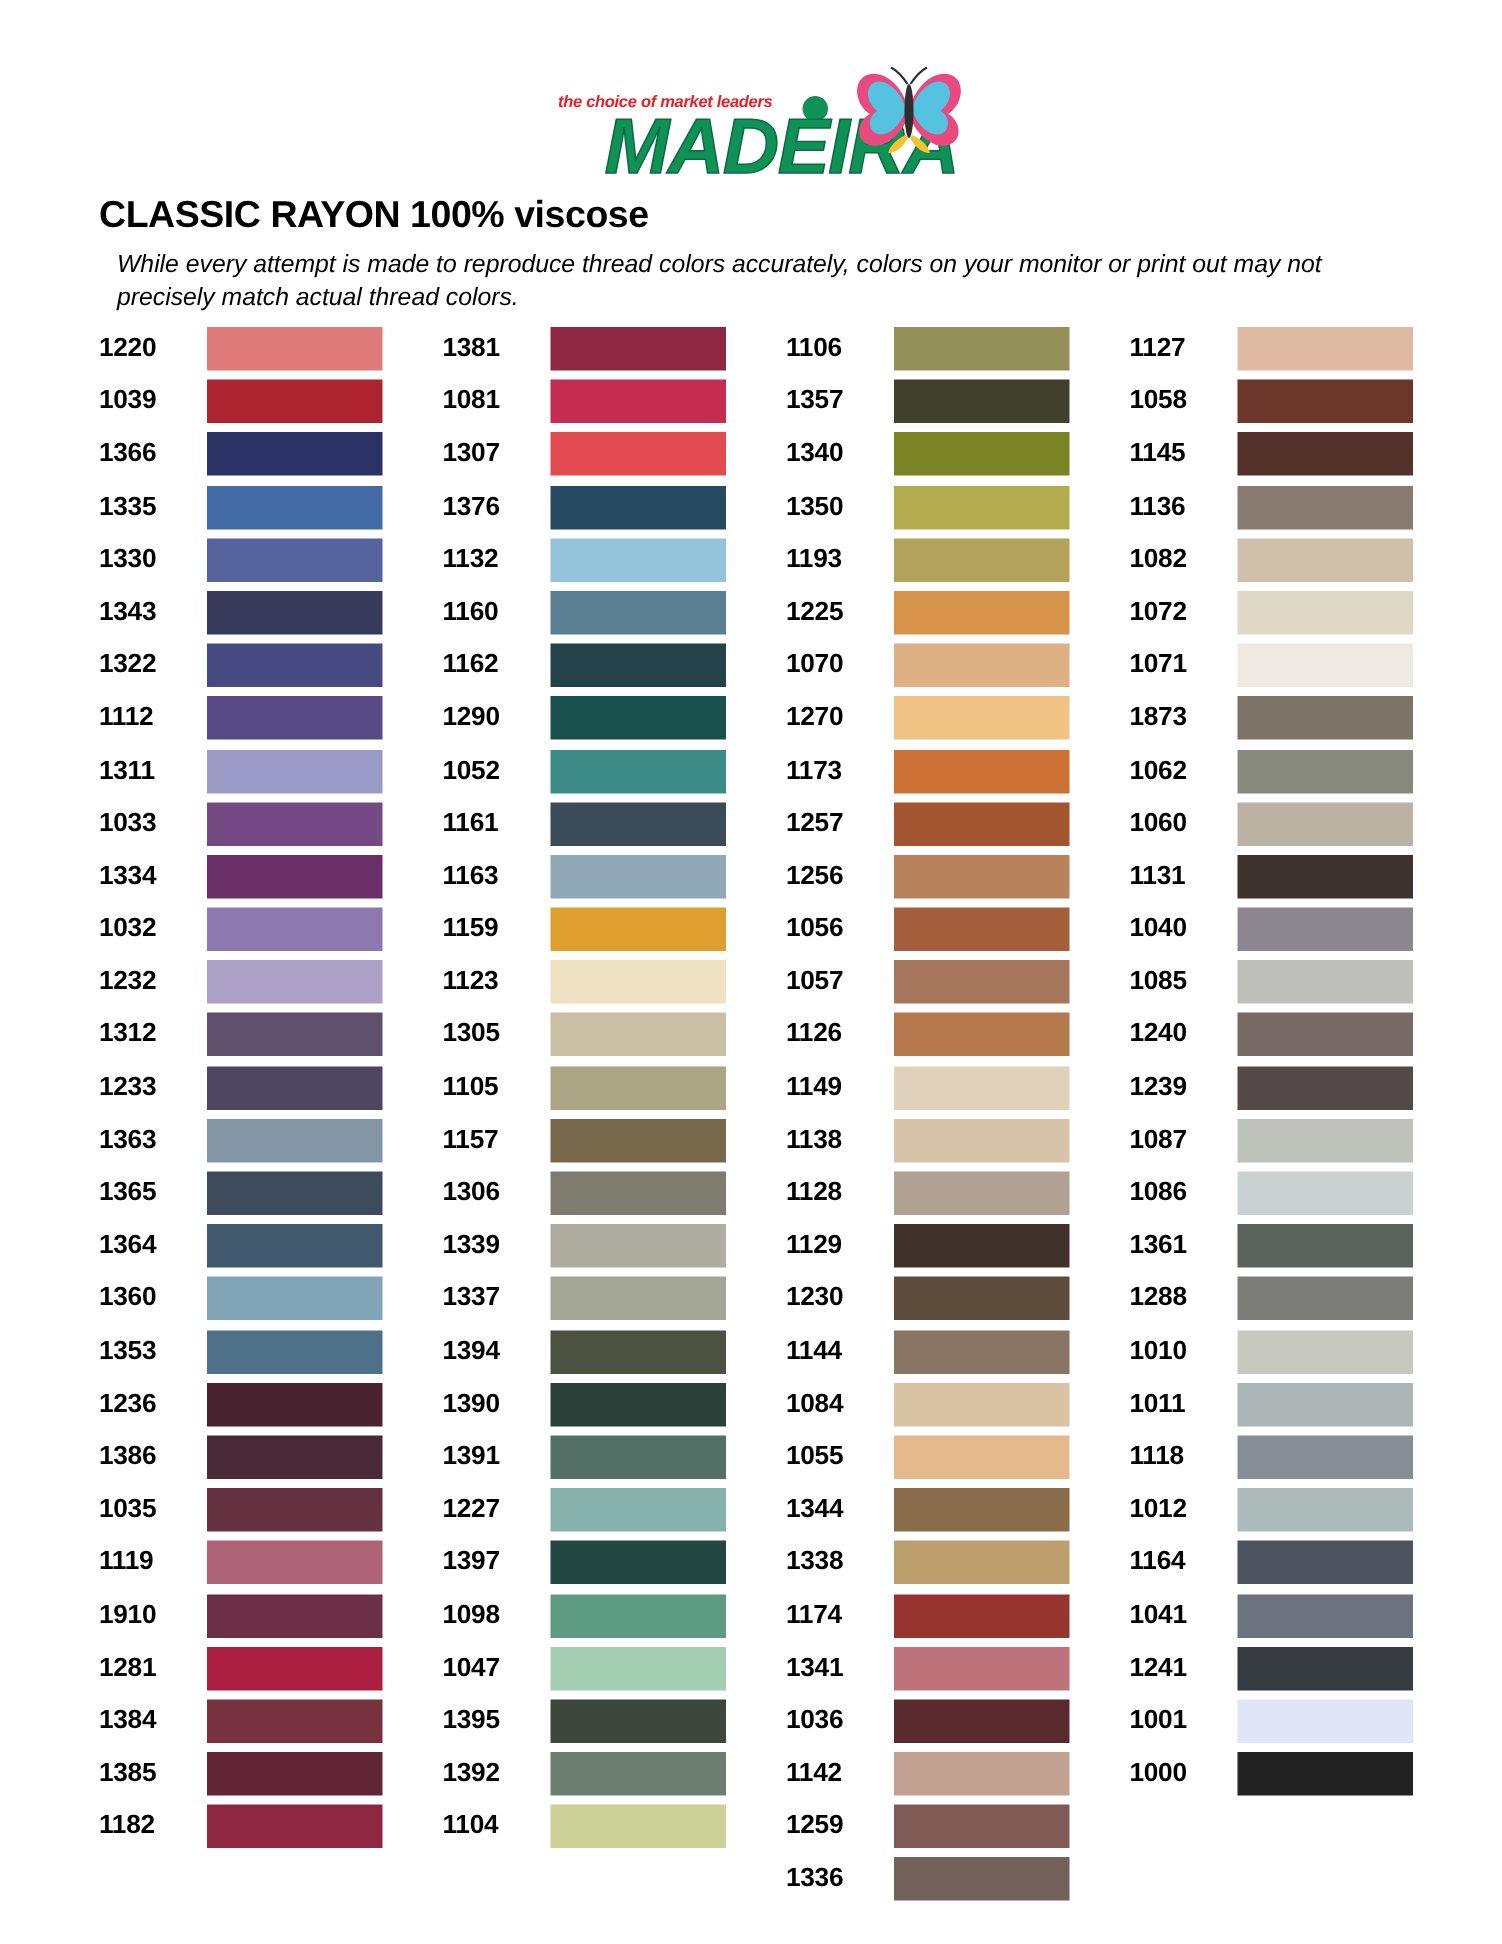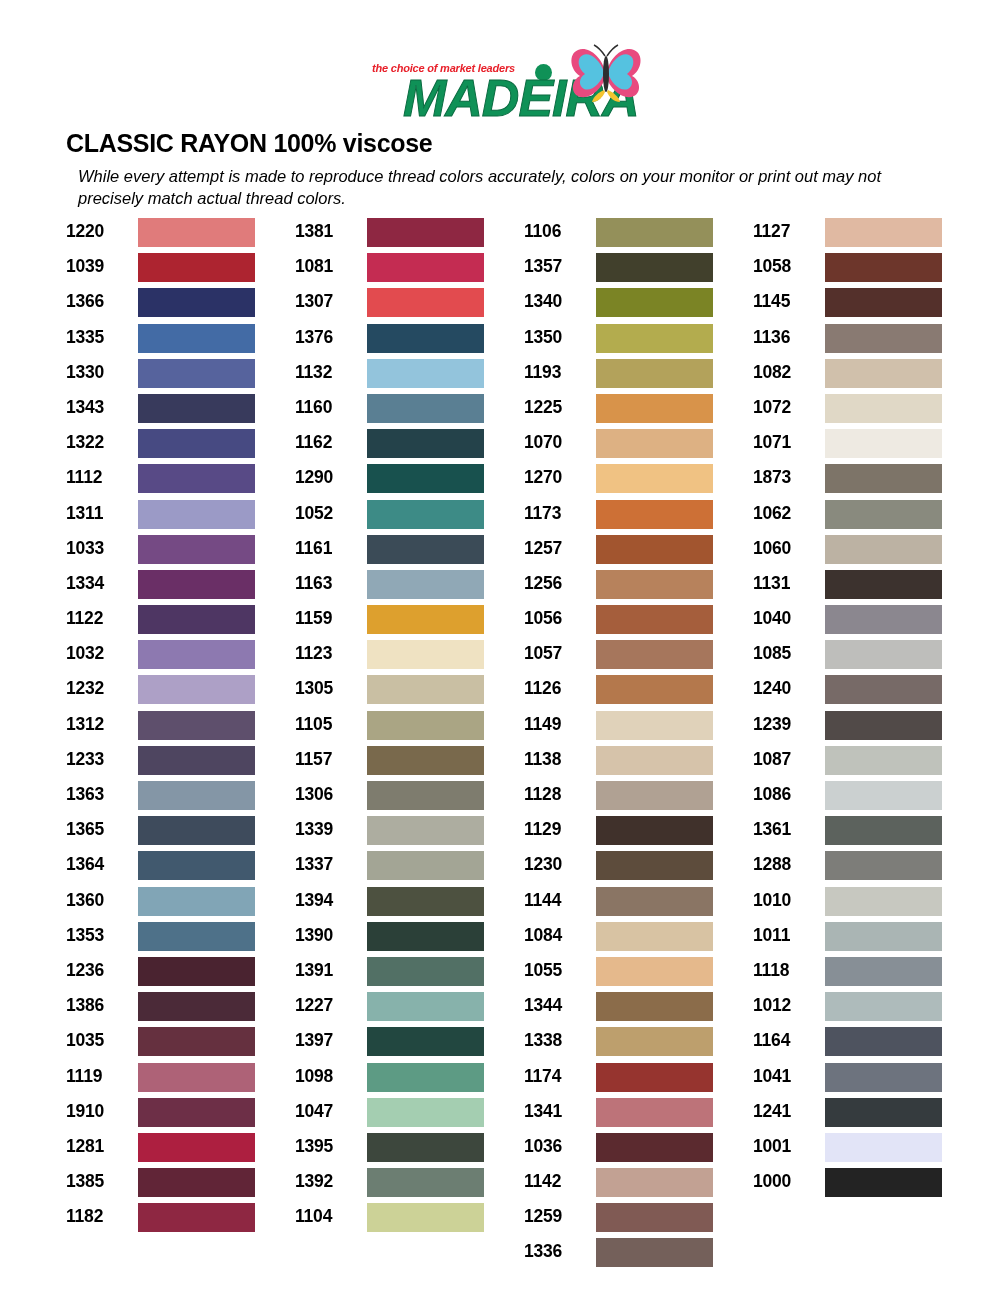--- a/index.html
+++ b/index.html
@@ -192,24 +192,20 @@
       </div>
       <div class="row">
         <div class="code">1033</div>
         <div class="swatch" style="background: rgb(117, 74, 132);"></div>
       </div>
       <div class="row">
         <div class="code">1334</div>
         <div class="swatch" style="background: rgb(106, 47, 102);"></div>
       </div>
       <div class="row">
-        <div class="code">1122</div>
-        <div class="swatch" style="background: rgb(78, 54, 99);"></div>
-      </div>
-      <div class="row">
         <div class="code">1032</div>
         <div class="swatch" style="background: rgb(141, 121, 176);"></div>
       </div>
       <div class="row">
         <div class="code">1232</div>
         <div class="swatch" style="background: rgb(173, 160, 198);"></div>
       </div>
       <div class="row">
         <div class="code">1312</div>
         <div class="swatch" style="background: rgb(94, 79, 108);"></div>
@@ -256,20 +252,24 @@
       </div>
       <div class="row">
         <div class="code">1910</div>
         <div class="swatch" style="background: rgb(109, 47, 71);"></div>
       </div>
       <div class="row">
         <div class="code">1281</div>
         <div class="swatch" style="background: rgb(173, 31, 64);"></div>
       </div>
       <div class="row">
+        <div class="code">1384</div>
+        <div class="swatch" style="background: rgb(119, 49, 63);"></div>
+      </div>
+      <div class="row">
         <div class="code">1385</div>
         <div class="swatch" style="background: rgb(97, 37, 55);"></div>
       </div>
       <div class="row">
         <div class="code">1182</div>
         <div class="swatch" style="background: rgb(142, 39, 66);"></div>
       </div>
     </div>
     <div class="column col-1">
       <div class="row">

